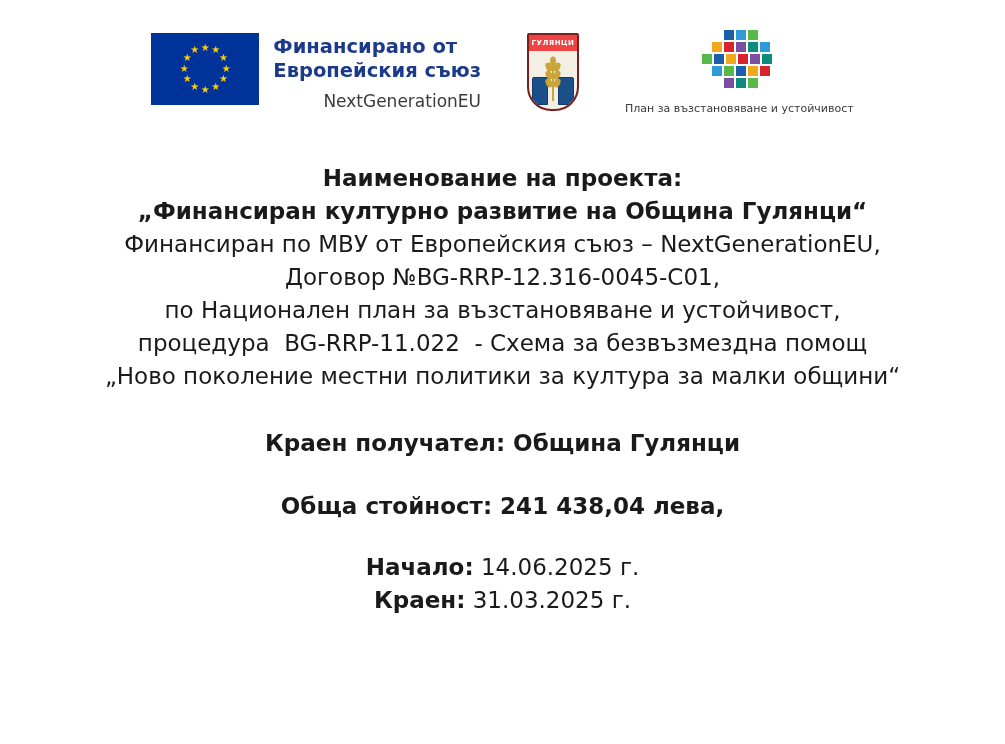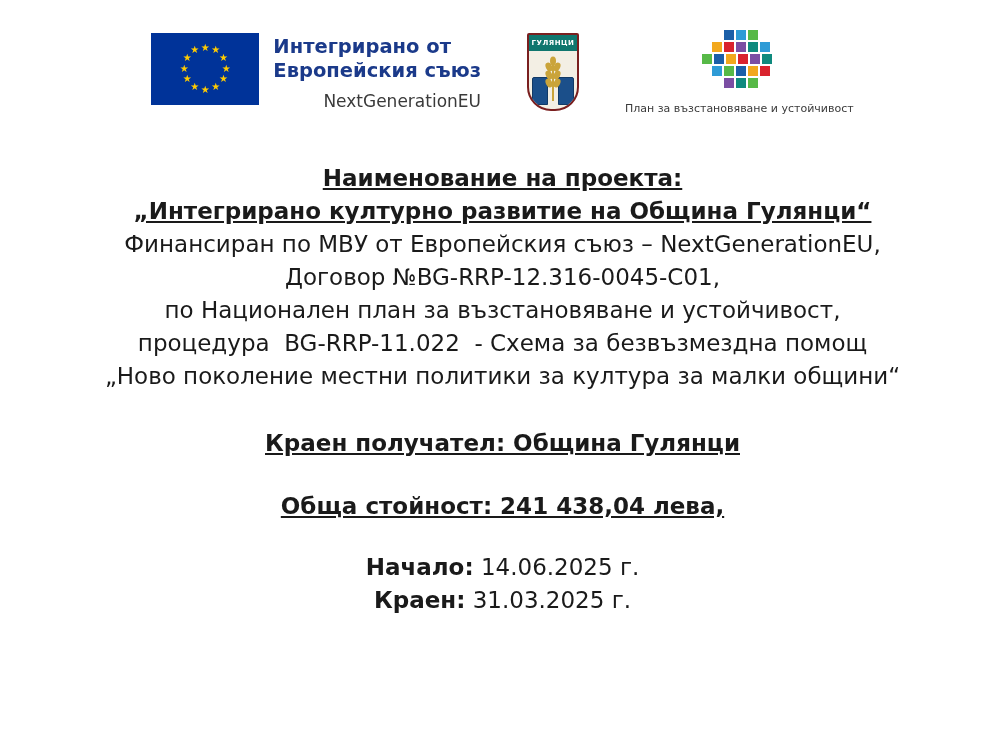--- a/index.html
+++ b/index.html
@@ -88,21 +88,21 @@
     inset: 0;
     background: #f3efe4;
     border: 2px solid #7a1f1f;
     border-radius: 2px 2px 24px 24px;
     overflow: hidden;
   }
   .coa-banner {
     position: absolute;
     top: 0; left: 0; right: 0;
     height: 16px;
-    background: #0f766e;
+    background: #ef4444;
     color: #ffffff;
     font-size: 7px;
     font-weight: bold;
     letter-spacing: 0.5px;
     display: flex;
     align-items: center;
     justify-content: center;
   }
   .coa-wheat {
     position: absolute;
@@ -151,21 +151,21 @@
     text-align: center;
     padding: 52px 40px 0 40px;
   }
   .line {
     font-family: "DejaVu Sans", sans-serif;
     font-size: 23px;
     line-height: 33px;
     color: #1a1a1a;
     white-space: pre;
   }
-  .line.bold { font-weight: bold; text-decoration: underline; }
+  .line.bold { font-weight: bold; }
   .spacer-lg { height: 34px; }
   .spacer-md { height: 30px; }
   .spacer-sm { height: 28px; }
 
   .mixed {
     font-family: "DejaVu Sans", sans-serif;
     font-size: 23px;
     line-height: 33px;
   }
   .mixed b { font-weight: bold; }
@@ -186,21 +186,21 @@
           <span class="eu-star" style="left: 67.1865px; top: 41.5px; color: rgb(255, 204, 0);">★</span>
           <span class="eu-star" style="left: 59.5px; top: 49.1865px; color: rgb(255, 204, 0);">★</span>
           <span class="eu-star" style="left: 49px; top: 52px; color: rgb(255, 204, 0);">★</span>
           <span class="eu-star" style="left: 38.5px; top: 49.1865px; color: rgb(255, 204, 0);">★</span>
           <span class="eu-star" style="left: 30.8135px; top: 41.5px; color: rgb(255, 204, 0);">★</span>
           <span class="eu-star" style="left: 28px; top: 31px; color: rgb(255, 204, 0);">★</span>
           <span class="eu-star" style="left: 30.8135px; top: 20.5px; color: rgb(255, 204, 0);">★</span>
           <span class="eu-star" style="left: 38.5px; top: 12.8135px; color: rgb(255, 204, 0);">★</span>
         </div>
       <div class="eu-text">
-        <div class="eu-line1">Интегрирано от</div>
+        <div class="eu-line1">Финансирано от</div>
         <div class="eu-line2">Европейския съюз</div>
         <div class="eu-line3">NextGenerationEU</div>
       </div>
     </div>
 
     <div class="coa">
       <div class="coa-shield">
         <div class="coa-banner">ГУЛЯНЦИ</div>
         <div class="coa-book-l"></div>
         <div class="coa-book-r"></div>
@@ -245,21 +245,21 @@
           <i style="left: 46px; top: 48px; width: 10px; height: 10px; background: rgb(87, 185, 71);"></i>
         </div>
       <div class="nprv-caption">План за възстановяване и устойчивост</div>
     </div>
 
   </div>
 
   <div class="content">
 
     <div class="line bold">Наименование на проекта:</div>
-    <div class="line bold">„Интегрирано културно развитие на Община Гулянци“</div>
+    <div class="line bold">„Финансиран културно развитие на Община Гулянци“</div>
     <div class="line">Финансиран по МВУ от Европейския съюз – NextGenerationEU,</div>
     <div class="line">Договор №BG-RRP-12.316-0045-C01,</div>
     <div class="line">по Национален план за възстановяване и устойчивост,</div>
     <div class="line">процедура  BG-RRP-11.022  - Схема за безвъзмездна помощ</div>
     <div class="line">„Ново поколение местни политики за култура за малки общини“</div>
 
     <div class="spacer-lg"></div>
 
     <div class="line bold">Краен получател: Община Гулянци</div>
 

